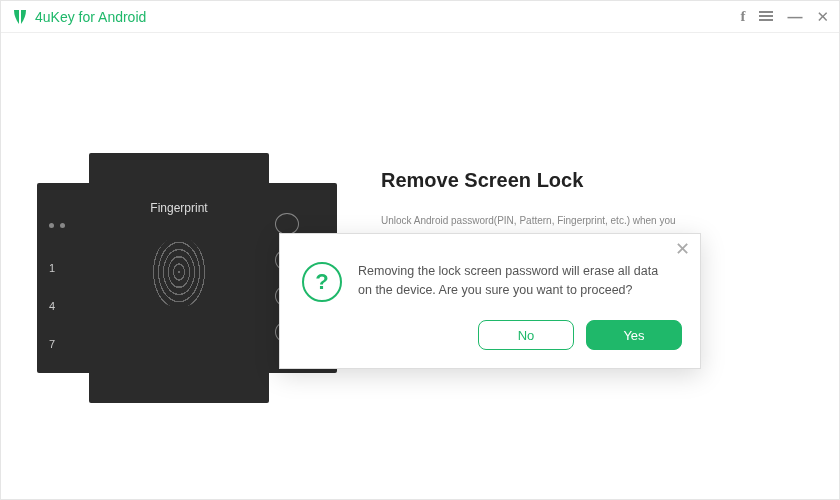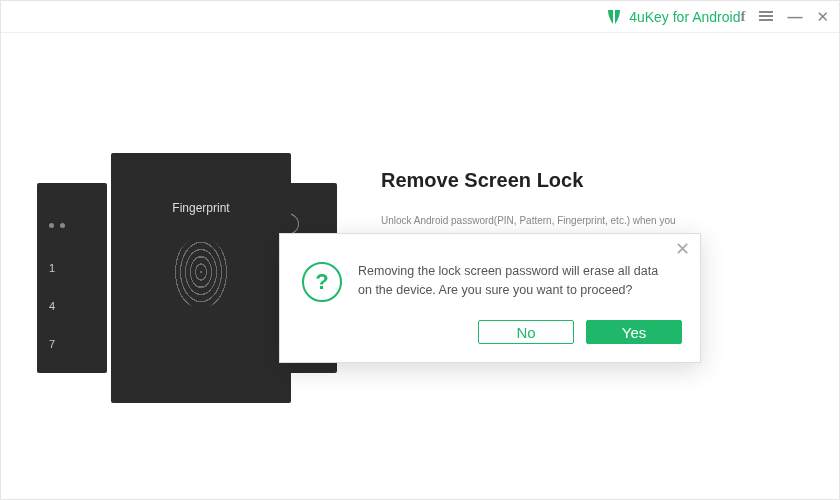--- a/index.html
+++ b/index.html
@@ -9,21 +9,21 @@
     background: #fff;
     border: 1px solid #e5e5e5;
     position: relative;
     overflow: hidden;
   }
   
   .titlebar {
     height: 32px;
     display: flex;
     align-items: center;
-    justify-content: flex-end;
+    justify-content: space-between;
     padding: 0 10px;
     border-bottom: 1px solid #eee;
   }
   .title-left { display: flex; align-items: center; gap: 6px; }
   .logo svg { display: block; }
   .app-title { color: #1fb86a; font-size: 14px; font-weight: 500; }
   .title-right { display: flex; align-items: center; gap: 14px; color: #888; }
   .title-right .tbtn { cursor: pointer; font-size: 15px; line-height: 1; }
   .title-right .tbtn.minus { font-weight: bold; }
   .hamburger { display:inline-block; width:14px; }
@@ -54,21 +54,21 @@
     padding: 40px 12px; font-size: 11px;
   }
   .card.back-left .dot-row { display:flex; gap:6px; margin-bottom:8px;}
   .dot-row .dot { width:5px;height:5px;border-radius:50%;background:#888; }
   .card.back-right {
     right: 0; top: 30px; width: 70px; height: 190px;
     display:flex; flex-direction:column; gap:14px; padding:30px 8px;
   }
   .ring { width:24px;height:24px;border:1.5px solid #888;border-radius:50%; }
   .card.front {
-    left: 74px; top: 0; width: 180px; height: 250px;
+    left: 52px; top: 0; width: 180px; height: 250px;
     display:flex; flex-direction:column; align-items:center; justify-content:flex-start;
     padding-top: 48px;
   }
   .fp-label { font-size: 12px; color: #ddd; margin-bottom: 22px; }
   .fingerprint {
     width: 58px; height: 70px;
     background:
       repeating-radial-gradient(ellipse 50% 60% at 50% 50%,
         #777 0 1px, transparent 1px 5px);
     border-radius: 50% 50% 48% 48% / 60% 60% 40% 40%;
@@ -106,23 +106,23 @@
     border: 2px solid #1fb86a; border-radius: 50%;
     color: #1fb86a; font-size: 22px; font-weight: 600;
     display:flex; align-items:center; justify-content:center;
   }
   .modal-text { font-size: 12.5px; color: #555; line-height: 1.55; }
   .modal-actions {
     display:flex; justify-content:flex-end; gap:12px;
     padding: 0 18px 18px;
   }
   .btn {
-    min-width: 96px; height: 24px;
-    font-size: 15px;
-    border-radius: 2px;
+    min-width: 96px; height: 30px;
+    font-size: 13px;
+    border-radius: 8px;
     cursor: pointer;
     display:flex; align-items:center; justify-content:center;
   }
   .btn-no  { background:#fff; color:#1fb86a; border:1px solid #1fb86a; }
   .btn-yes { background:#1fb86a; color:#fff; border:1px solid #1fb86a;text-align:right; }
 </style>
 </head>
 <body>
 
 <div class="titlebar">

